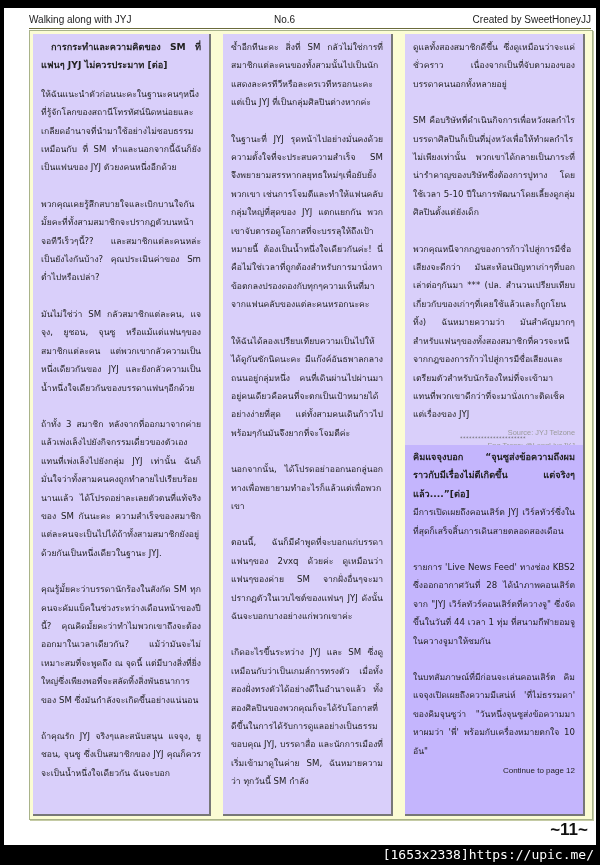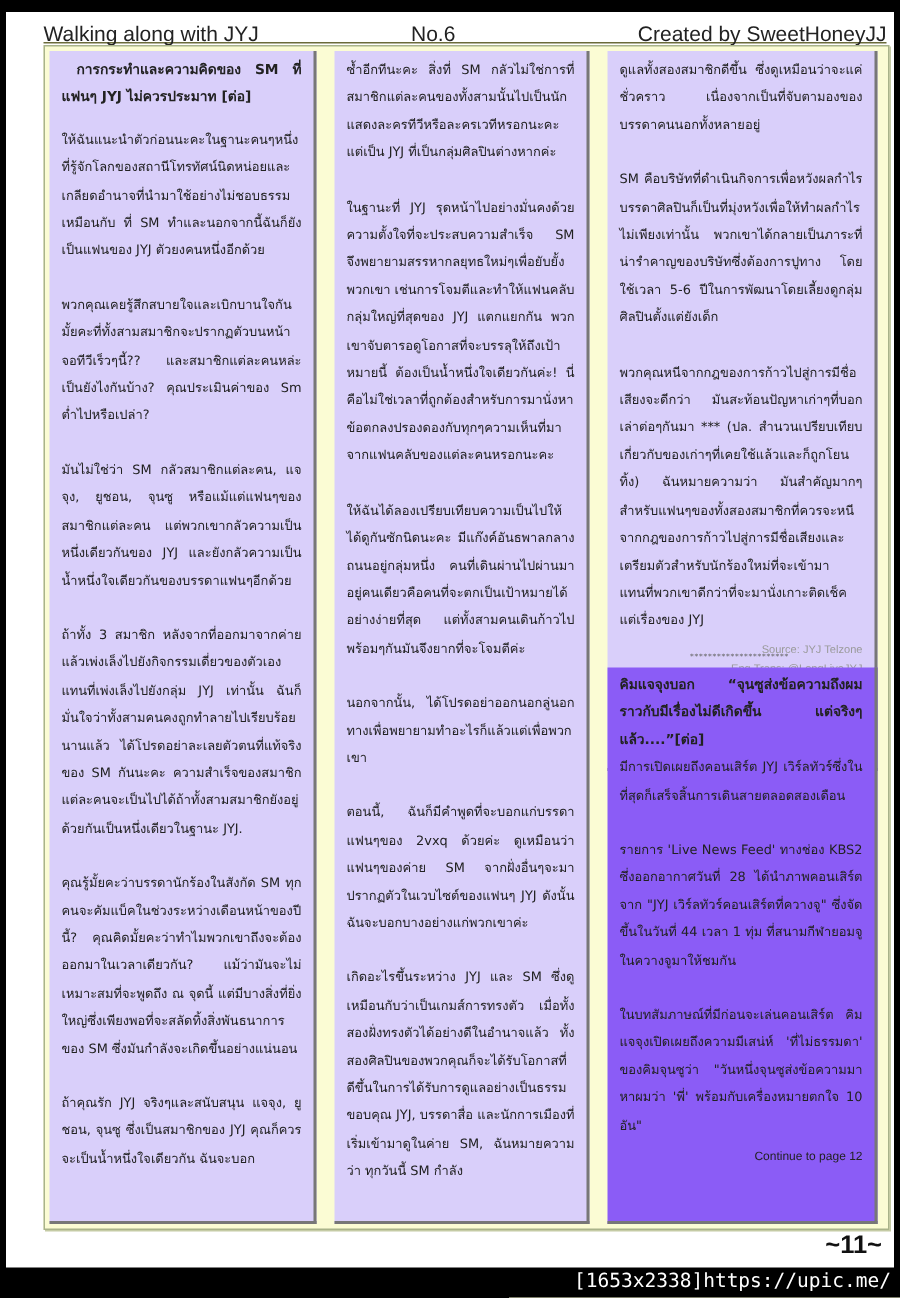--- a/index.html
+++ b/index.html
@@ -5,42 +5,42 @@
   html, body { margin: 0; padding: 0; }
   body {
     width: 600px; height: 865px; background: #000; position: relative; overflow: hidden;
     font-family: "DejaVu Sans", sans-serif;
   }
   .page {
     position: absolute; left: 4px; top: 8px; width: 592px; height: 837px; background: #fff;
   }
   .header {
     position: absolute; left: 25px; right: 5px; top: 6px; height: 14px;
-    font-size: 14px; color: #222; border-bottom: 1px solid #6b6b3a;
+    font-size: 10px; color: #222; border-bottom: 1px solid #6b6b3a;
     font-family: "Liberation Sans", sans-serif;
   }
   .header .l { position: absolute; left: 0; top: 0; }
   .header .c { position: absolute; left: 245px; top: 0; }
   .header .r { position: absolute; right: 0; top: 0; }
   .frame {
     position: absolute; left: 25px; top: 22px; width: 562px; height: 788px;
     background: #fbfcd4; border: 1px solid #a9b38a; box-shadow: 1px 1px 0 #c5cba5;
   }
   .col {
     position: absolute; background: #d9cffa;
     border-right: 2px solid #777; border-bottom: 2px solid #777;
     box-sizing: border-box; padding: 4px 8px; font-size: 8.6px; line-height: 18.4px; color: #222;
     text-align: justify; overflow: hidden;
   }
   .c1 { left: 3px; top: 3px; width: 178px; height: 782px; }
   .c2 { left: 193px; top: 3px; width: 170px; height: 782px; }
   .c3 { left: 375px; top: 3px; width: 180px; height: 480px; }
   .c4 {
     position: absolute; left: 375px; top: 414px; width: 180px; height: 371px;
-    background: #8b5cf6; border-right: 2px solid #777; border-bottom: 2px solid #777;
+    background: #c4b5fd; border-right: 2px solid #777; border-bottom: 2px solid #777;
     box-sizing: border-box; padding: 3px 8px; font-size: 8.6px; line-height: 18.4px; color: #222;
     text-align: justify; overflow: hidden;
   }
   .col p { margin: 0 0 18px 0; }
   .title { font-weight: bold; font-size: 9.2px; }
   .credits { text-align: right; color: #9a9a9a; font-size: 7.4px; line-height: 13px; font-family: "Liberation Sans", sans-serif; }
   .stars { position: absolute; left: 430px; top: 404px; font-size: 5px; color: #666; letter-spacing: 0.5px; }
   .cont { text-align: right; font-size: 8px; font-family: "Liberation Sans", sans-serif; margin-top: 2px; }
   .pagenum {
     position: absolute; right: 8px; top: 812px; font-size: 17px; font-weight: bold; color: #111;
@@ -76,21 +76,21 @@
       <p>ซ้ำอีกทีนะคะ สิ่งที่ SM กลัวไม่ใช่การที่สมาชิกแต่ละคนของทั้งสามนั้นไปเป็นนักแสดงละครทีวีหรือละครเวทีหรอกนะคะ แต่เป็น JYJ ที่เป็นกลุ่มศิลปินต่างหากค่ะ</p>
       <p>ในฐานะที่ JYJ รุดหน้าไปอย่างมั่นคงด้วยความตั้งใจที่จะประสบความสำเร็จ SM จึงพยายามสรรหากลยุทธใหม่ๆเพื่อยับยั้งพวกเขา เช่นการโจมตีและทำให้แฟนคลับกลุ่มใหญ่ที่สุดของ JYJ แตกแยกกัน พวกเขาจับตารอดูโอกาสที่จะบรรลุให้ถึงเป้าหมายนี้ ต้องเป็นน้ำหนึ่งใจเดียวกันค่ะ! นี่คือไม่ใช่เวลาที่ถูกต้องสำหรับการมานั่งหาข้อตกลงปรองดองกับทุกๆความเห็นที่มาจากแฟนคลับของแต่ละคนหรอกนะคะ</p>
       <p>ให้ฉันได้ลองเปรียบเทียบความเป็นไปให้ได้ดูกันซักนิดนะคะ มีแก๊งค์อันธพาลกลางถนนอยู่กลุ่มหนึ่ง คนที่เดินผ่านไปผ่านมาอยู่คนเดียวคือคนที่จะตกเป็นเป้าหมายได้อย่างง่ายที่สุด แต่ทั้งสามคนเดินก้าวไปพร้อมๆกันมันจึงยากที่จะโจมตีค่ะ</p>
       <p>นอกจากนั้น, ได้โปรดอย่าออกนอกลู่นอกทางเพื่อพยายามทำอะไรก็แล้วแต่เพื่อพวกเขา</p>
       <p>ตอนนี้, ฉันก็มีคำพูดที่จะบอกแก่บรรดาแฟนๆของ 2vxq ด้วยค่ะ ดูเหมือนว่าแฟนๆของค่าย SM จากฝั่งอื่นๆจะมาปรากฏตัวในเวบไซต์ของแฟนๆ JYJ ดังนั้นฉันจะบอกบางอย่างแก่พวกเขาค่ะ</p>
       <p>เกิดอะไรขึ้นระหว่าง JYJ และ SM ซึ่งดูเหมือนกับว่าเป็นเกมส์การทรงตัว เมื่อทั้งสองฝั่งทรงตัวได้อย่างดีในอำนาจแล้ว ทั้งสองศิลปินของพวกคุณก็จะได้รับโอกาสที่ดีขึ้นในการได้รับการดูแลอย่างเป็นธรรม ขอบคุณ JYJ, บรรดาสื่อ และนักการเมืองที่เริ่มเข้ามาดูในค่าย SM, ฉันหมายความว่า ทุกวันนี้ SM กำลัง</p>
     </div>
 
     <div class="col c3">
       <p>ดูแลทั้งสองสมาชิกดีขึ้น ซึ่งดูเหมือนว่าจะแค่ชั่วคราว เนื่องจากเป็นที่จับตามองของบรรดาคนนอกทั้งหลายอยู่</p>
-      <p>SM คือบริษัทที่ดำเนินกิจการเพื่อหวังผลกำไร บรรดาศิลปินก็เป็นที่มุ่งหวังเพื่อให้ทำผลกำไร ไม่เพียงเท่านั้น พวกเขาได้กลายเป็นภาระที่น่ารำคาญของบริษัทซึ่งต้องการปูทาง โดยใช้เวลา 5-6 ปีในการพัฒนาโดยเลี้ยงดูกลุ่มศิลปินตั้งแต่ยังเด็ก</p>
+      <p>SM คือบริษัทที่ดำเนินกิจการเพื่อหวังผลกำไร บรรดาศิลปินก็เป็นที่มุ่งหวังเพื่อให้ทำผลกำไร ไม่เพียงเท่านั้น พวกเขาได้กลายเป็นภาระที่น่ารำคาญของบริษัทซึ่งต้องการปูทาง โดยใช้เวลา 5-10 ปีในการพัฒนาโดยเลี้ยงดูกลุ่มศิลปินตั้งแต่ยังเด็ก</p>
       <p style="margin-bottom:2px;margin-top:12px;">พวกคุณหนีจากกฎของการก้าวไปสู่การมีชื่อเสียงจะดีกว่า มันสะท้อนปัญหาเก่าๆที่บอกเล่าต่อๆกันมา *** (ปล. สำนวนเปรียบเทียบเกี่ยวกับของเก่าๆที่เคยใช้แล้วและก็ถูกโยนทิ้ง) ฉันหมายความว่า มันสำคัญมากๆสำหรับแฟนๆของทั้งสองสมาชิกที่ควรจะหนีจากกฎของการก้าวไปสู่การมีชื่อเสียงและเตรียมตัวสำหรับนักร้องใหม่ที่จะเข้ามาแทนที่พวกเขาดีกว่าที่จะมานั่งเกาะติดเช็คแต่เรื่องของ JYJ</p>
       <div class="credits">
         <div>Source: JYJ Telzone</div>
         <div>Eng Trans: @LongLiveJYJ</div>
 
       </div>
     </div>
     <div class="stars">**********************</div>
 
     <div class="c4">

